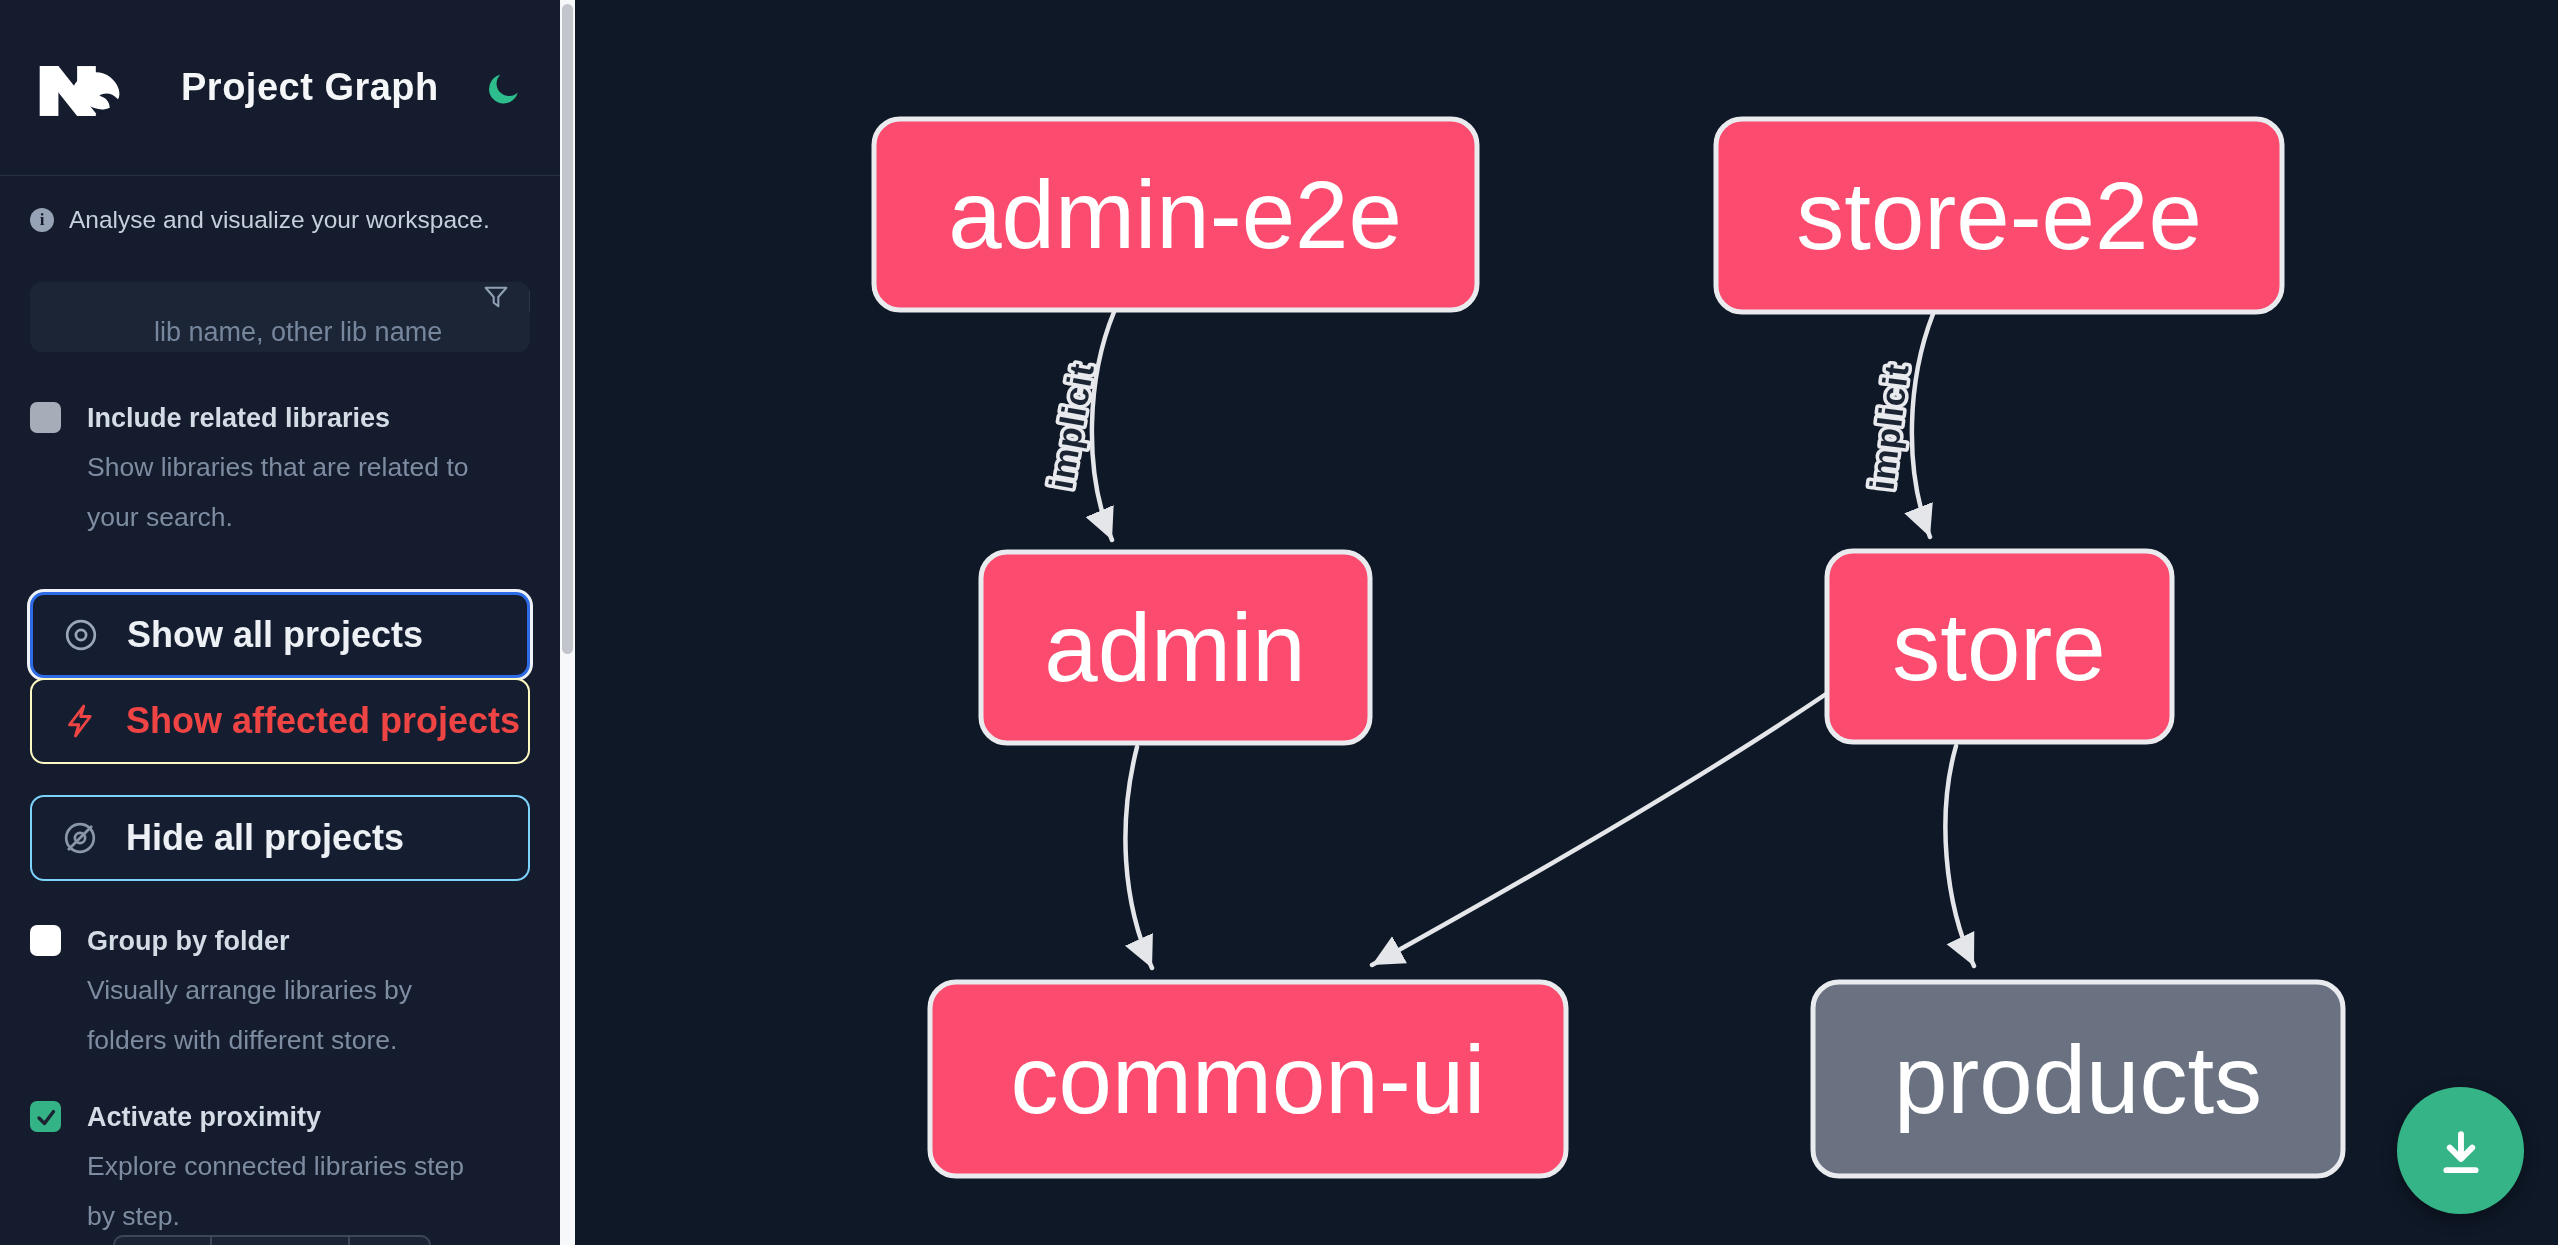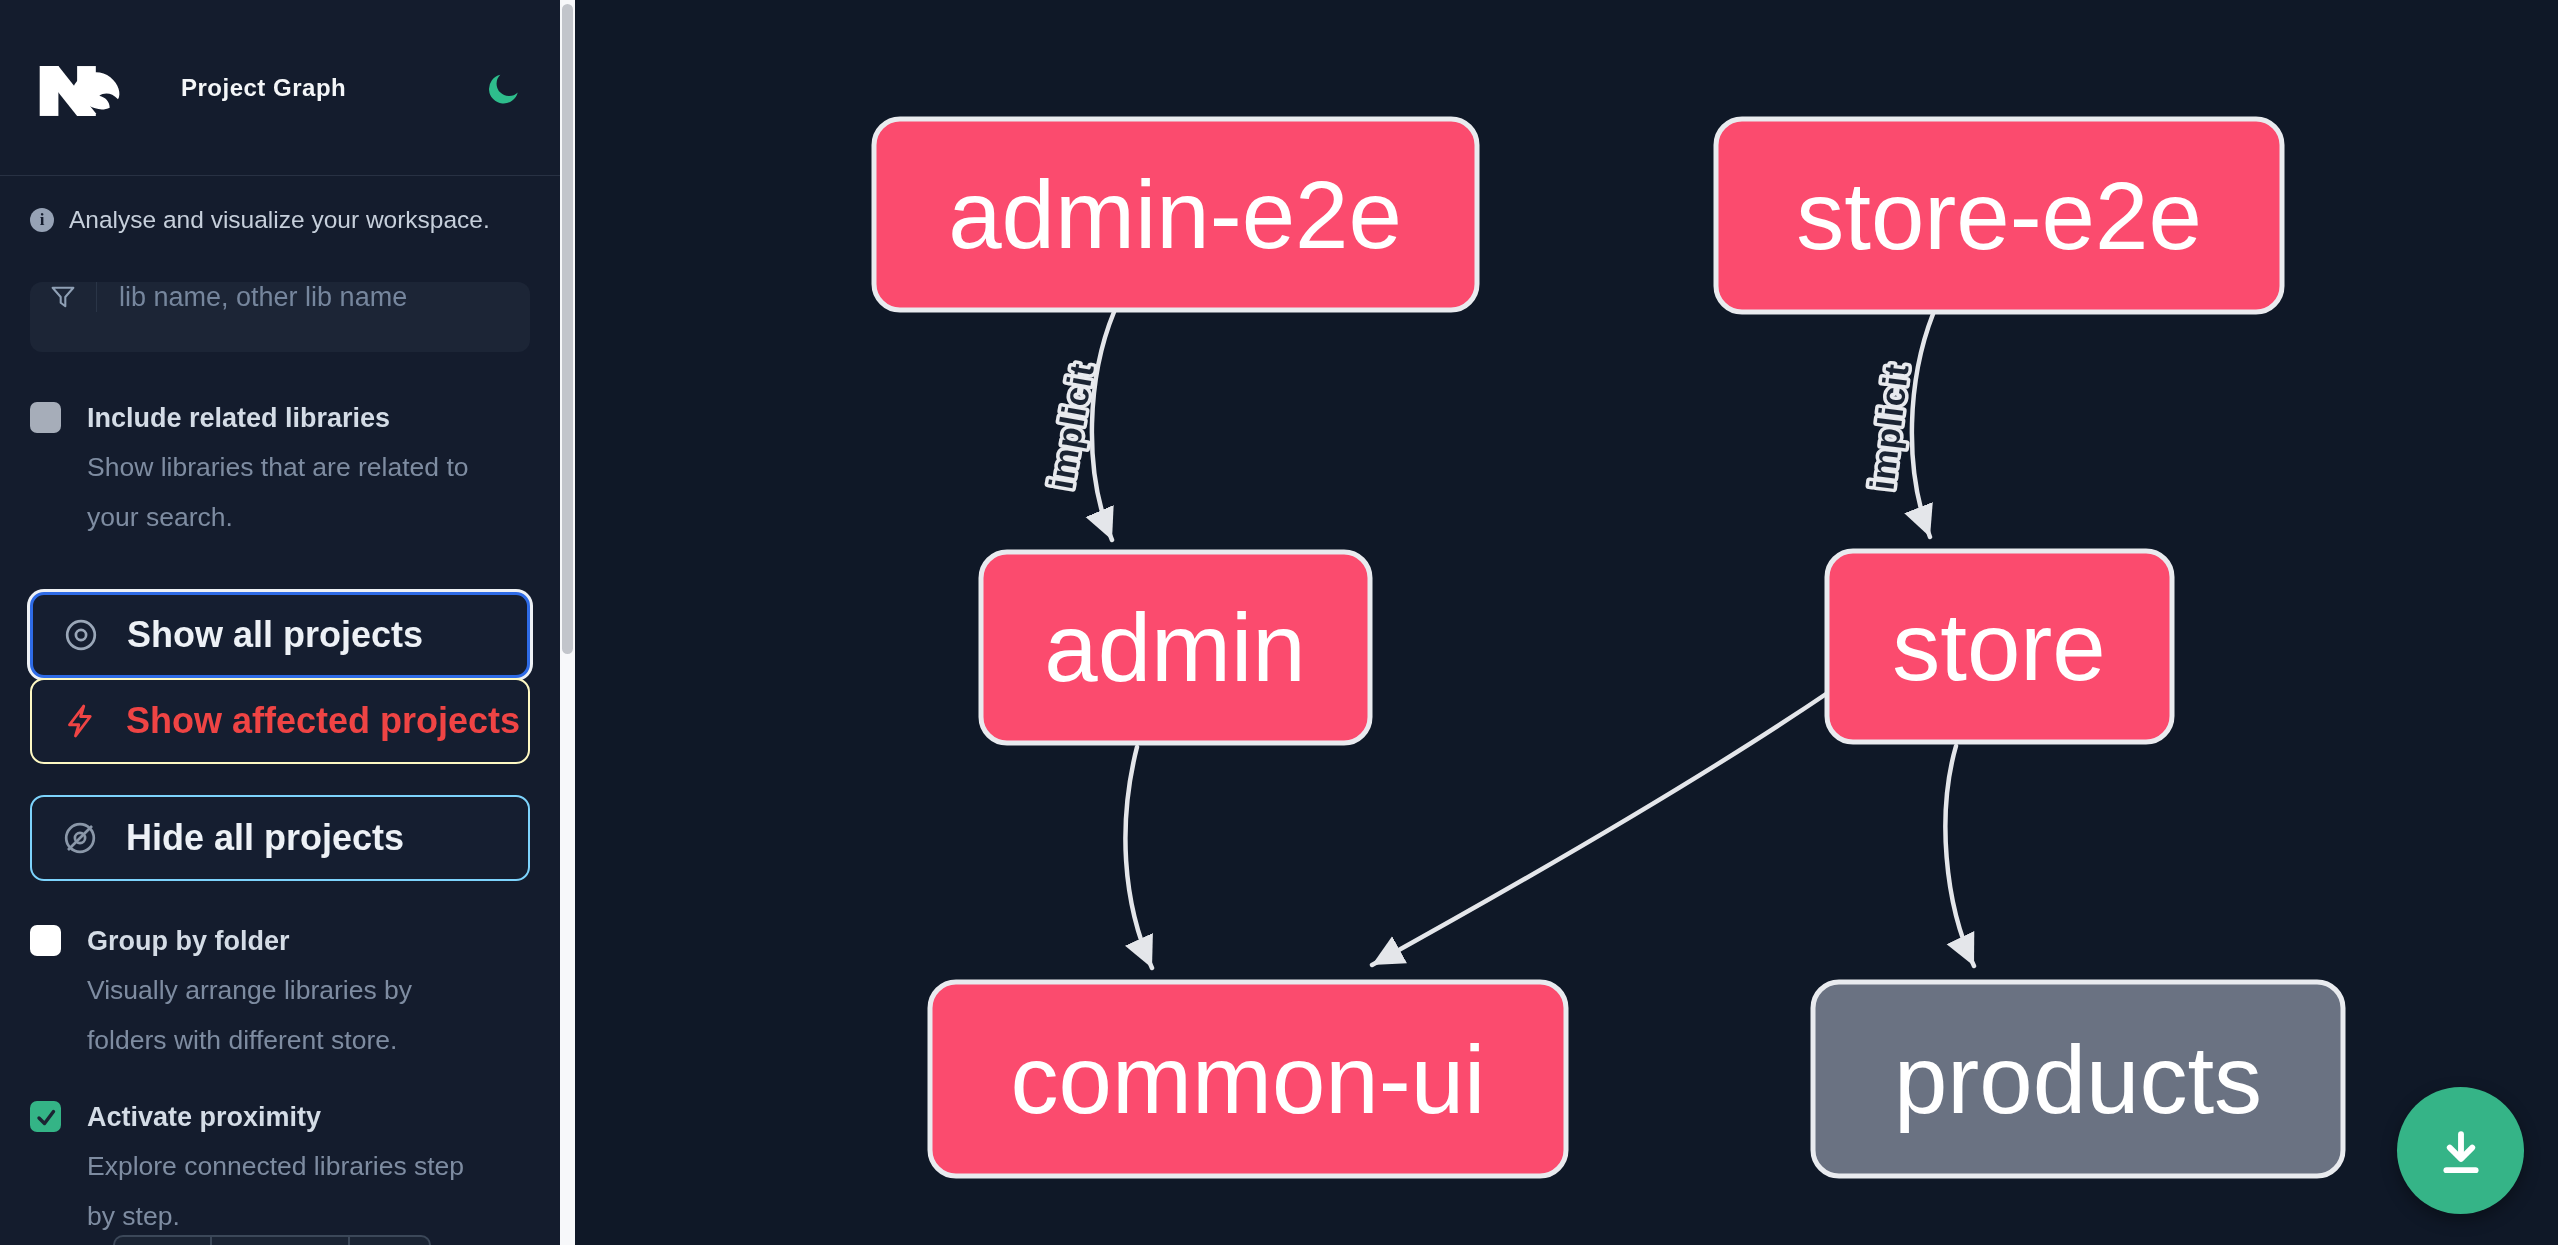--- a/index.html
+++ b/index.html
@@ -27,31 +27,31 @@
   .sidebar{
     position:absolute;left:0;top:0;width:560px;height:1245px;z-index:2;
     background:#141c2d;box-sizing:border-box;
   }
   .sb-header{
     height:176px;display:flex;align-items:center;
     padding:0 36px 0 30px;box-sizing:border-box;
     border-bottom:1px solid rgba(148,163,184,.16);
   }
   .logo-box{width:97px;height:70px;margin-top:6px;}
-  .app-title{font-size:24px;font-weight:bold;color:#f4f6f8;margin-left:54px;letter-spacing:.5px;}
+  .app-title{font-size:38px;font-weight:bold;color:#f4f6f8;margin-left:54px;letter-spacing:.5px;}
   .theme-toggle{margin-left:auto;width:40px;height:40px;display:flex;align-items:center;justify-content:center;cursor:pointer;}
   .info-row{display:flex;align-items:center;gap:15px;margin:30px 30px 0 30px;color:#c6cfdb;font-size:24.5px;}
   .info-icon{
     width:24px;height:24px;border-radius:50%;background:#96a2b5;color:#141c2d;flex:none;
     display:flex;align-items:center;justify-content:center;
     font-size:17px;font-weight:bold;font-family:"Liberation Serif",serif;
   }
   .search-box{
     margin:48px 30px 0 30px;height:70px;background:#1c2536;border-radius:12px;
-    display:flex;align-items:flex-start;overflow:hidden;
+    display:flex;align-items:flex-end;overflow:hidden;flex-direction:column;
   }
   .search-icon-cell{width:66px;display:flex;align-items:center;justify-content:center;border-right:1px solid #2a3547;flex:none;}
   .search-box input{
     flex:1;background:transparent;border:none;outline:none;
     font-size:27px;color:#dbe3ee;padding:0 22px;font-family:"Liberation Sans",sans-serif;
   }
   .search-box input::placeholder{color:#76869d;}
   .check-row{display:flex;margin:44px 30px 0 30px;gap:26px;}
   .checkbox{width:31px;height:31px;border-radius:7px;flex:none;margin-top:6px;cursor:pointer;}
   .checkbox.gray{background:#a6adb9;}

